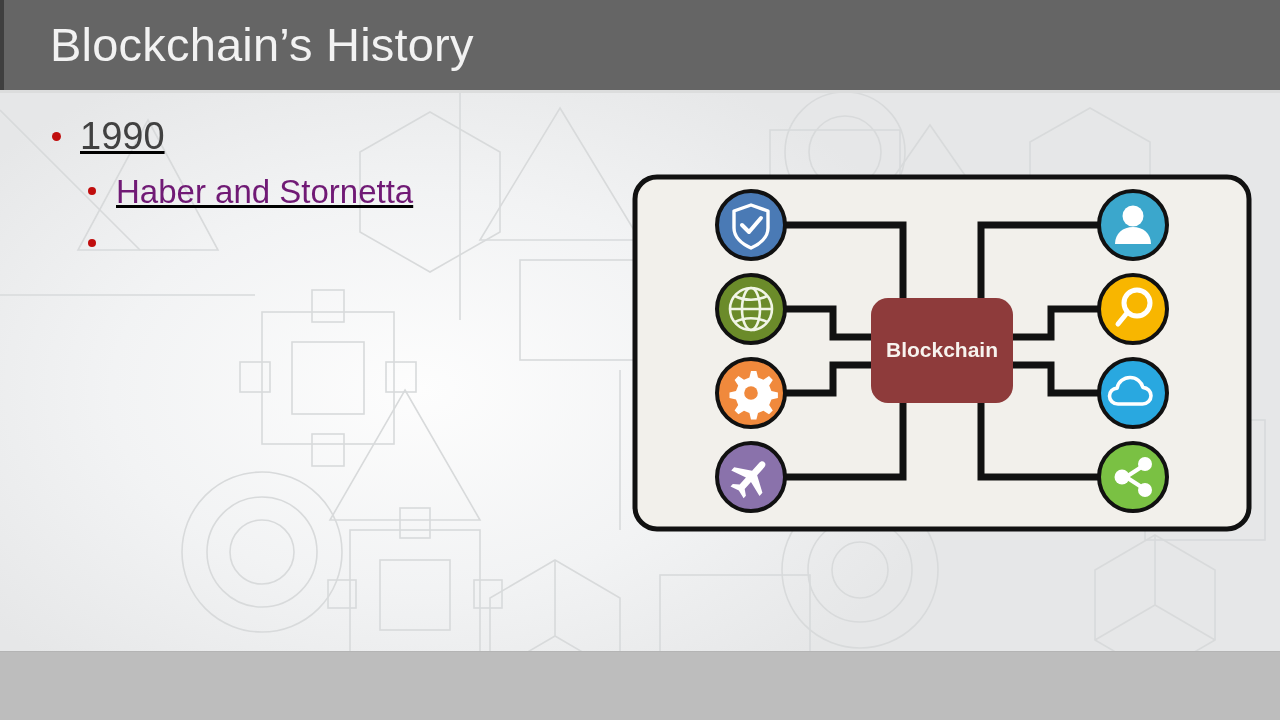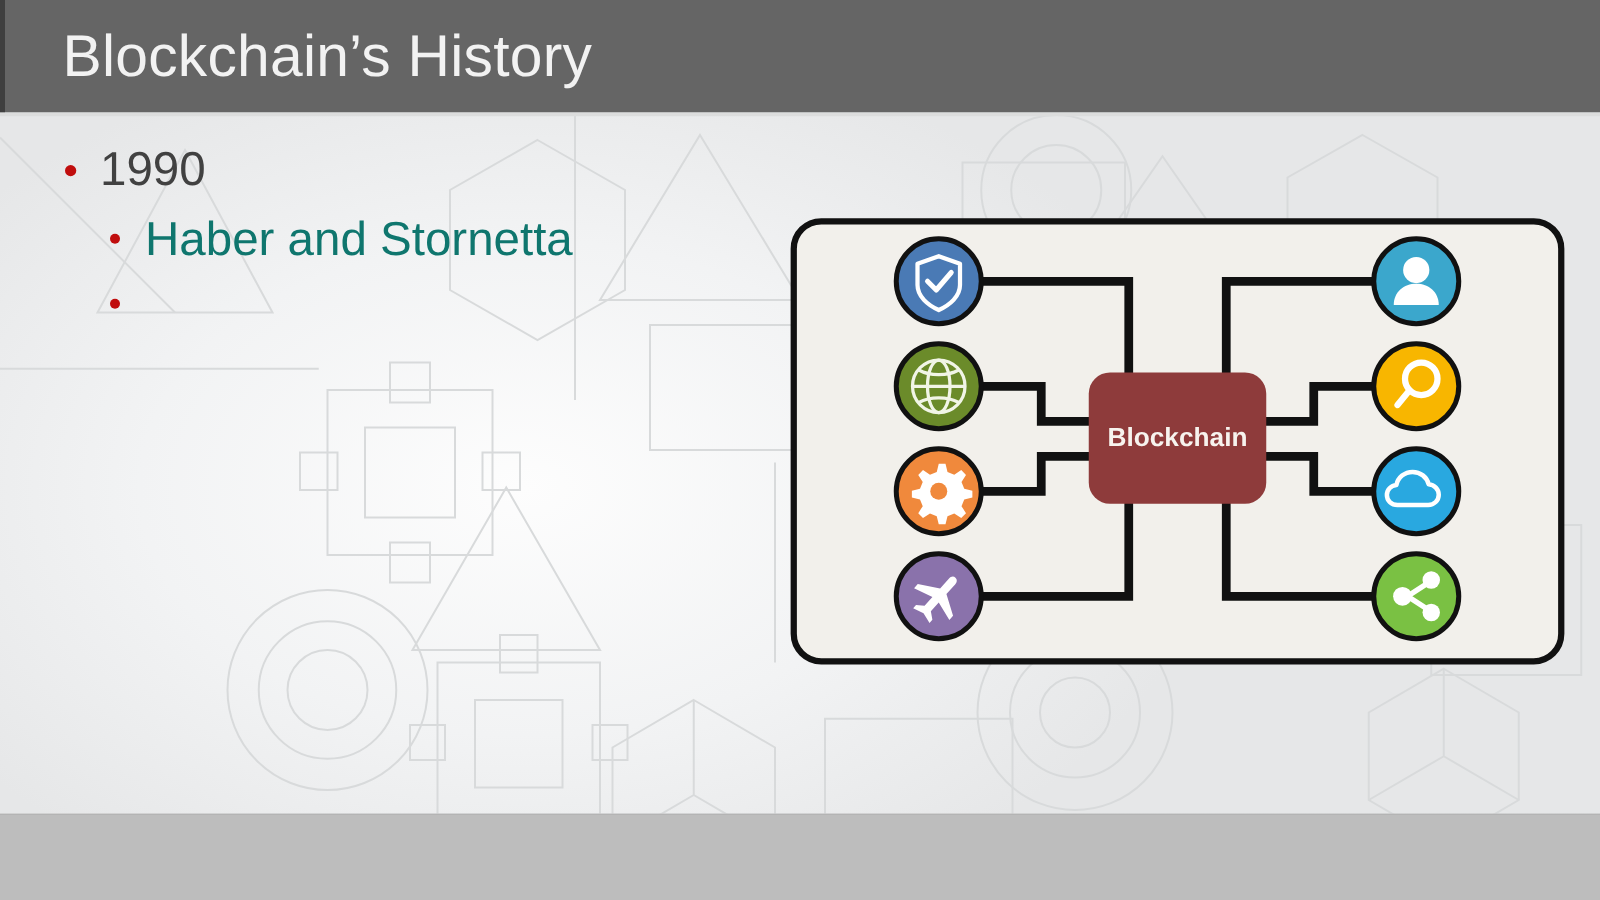--- a/index.html
+++ b/index.html
@@ -55,42 +55,43 @@
     color: #f2f2f2;
     letter-spacing: 0.2px;
     white-space: nowrap;
   }
 
   
   #bullets {
     position: absolute;
     left: 44px; top: 110px;
     width: 530px;
+    text-decoration: underline;
   }
   .l1 {
     position: relative;
     padding-left: 36px;
     font-size: 38px;
     line-height: 52px;
     color: #414141;
     margin-bottom: 4px;
   }
   .l1 > .dot {
     position: absolute;
     left: 8px; top: 22px;
     width: 9px; height: 9px;
     border-radius: 50%;
     background: #c00d0d;
   }
   .l2 {
     position: relative;
     padding-left: 72px;
-    font-size: 38px;
+    font-size: 33px;
     line-height: 52px;
-    color: #0f766e;
+    color: #701a75;
   }
   .l2 > .dot {
     position: absolute;
     left: 44px; top: 21px;
     width: 8px; height: 8px;
     border-radius: 50%;
     background: #c00d0d;
   }
 
   

